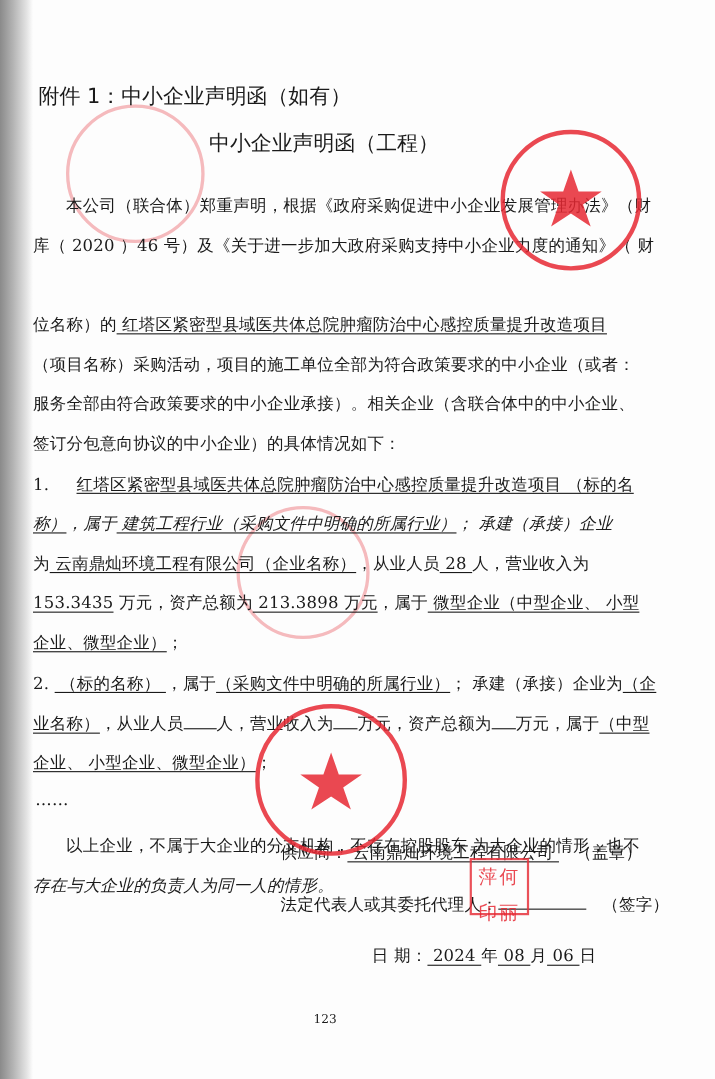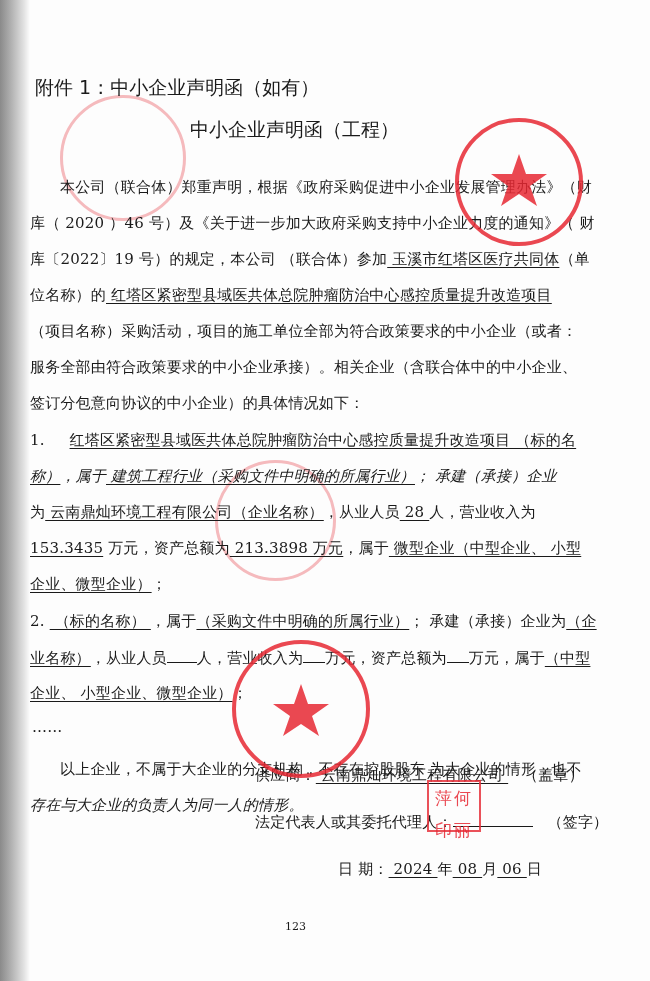--- a/index.html
+++ b/index.html
@@ -39,23 +39,20 @@
 <div class="page">
 
   <div class="seal seal-faint" style="left:60px;top:95px;width:120px;height:120px;"></div>
   <div class="seal seal-faint" style="left:215px;top:460px;width:115px;height:115px;"></div>
 
   <div class="h1">附件 1：中小企业声明函（如有）</div>
   <div class="h2">中小企业声明函（工程）</div>
 
   <div class="line" style="top:178px;left:60px;">本公司（联合体）郑重声明，根据《政府采购促进中小企业发展管理办法》（财</div>
   <div class="line" style="top:214px;">库（ 2020 ）46 号）及《关于进一步加大政府采购支持中小企业力度的通知》（ 财</div>
-  <div class="line" style="top:250px;">
-    <span>库〔2022〕19 号）的规定，本公司 （联合体）参加</span><span class="u"> 玉溪市红塔区医疗共同体</span><span>（单</span>
-  </div>
   <div class="line" style="top:286px;">
     <span>位名称）的</span><span class="u"> 红塔区紧密型县域医共体总院肿瘤防治中心感控质量提升改造项目</span>
   </div>
   <div class="line" style="top:322px;">（项目名称）采购活动，项目的施工单位全部为符合政策要求的中小企业（或者：</div>
   <div class="line" style="top:358px;">服务全部由符合政策要求的中小企业承接）。相关企业（含联合体中的中小企业、</div>
   <div class="line" style="top:394px;">签订分包意向协议的中小企业）的具体情况如下：</div>
 
   <div class="line" style="top:431px;">
     <span>1.</span>&nbsp;&nbsp;&nbsp;&nbsp;&nbsp;<span class="u">红塔区紧密型县域医共体总院肿瘤防治中心感控质量提升改造项目 （标的名</span>
   </div>

